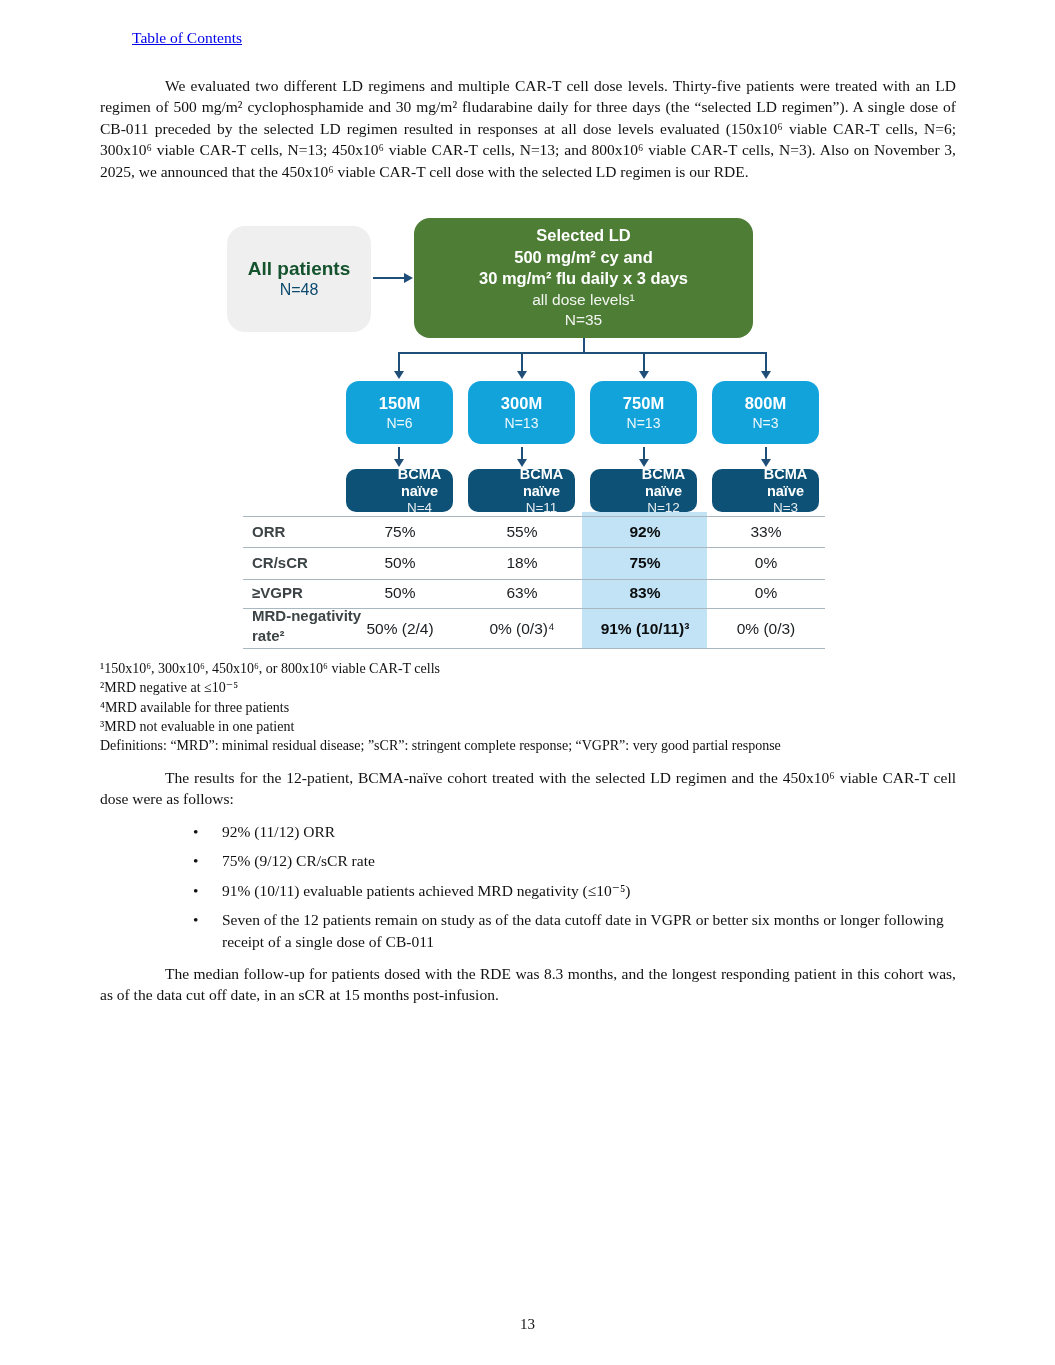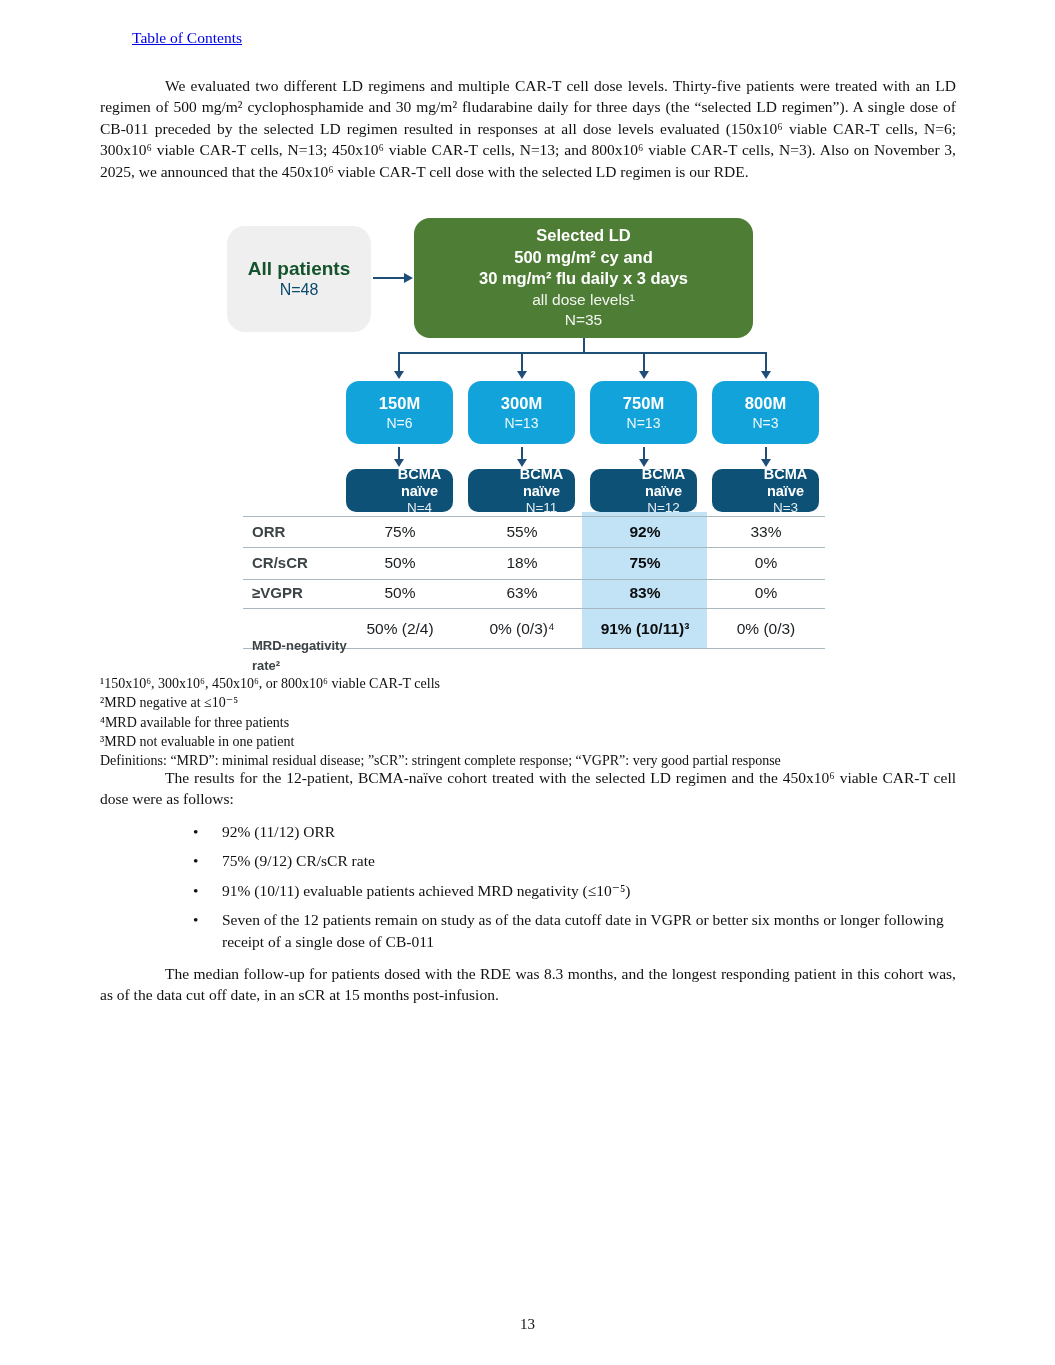--- a/index.html
+++ b/index.html
@@ -42,21 +42,21 @@
   .hline{position:absolute;left:243px;width:582px;height:1px;background:#a9b8c0;}
 
   .lbl{position:absolute;left:252px;width:135px;font-size:15px;font-weight:bold;color:#3d4446;}
   .lh30{height:30px;line-height:30px;}
   .val{position:absolute;width:140px;text-align:center;font-size:15.5px;color:#1b1e20;
        height:30px;line-height:30px;}
   .vc0{left:330px;}.vc1{left:452px;}.vc2{left:575px;font-weight:bold;color:#0a0c0d;}.vc3{left:696px;}
   .r0{top:517px;}.r1{top:548px;}.r2{top:578px;}.r3{top:614px;}
 
   
-  .footnotes{position:absolute;left:100px;top:674px;width:860px;font-size:14px;line-height:19.3px;}
+  .footnotes{position:absolute;left:100px;top:659px;width:860px;font-size:14px;line-height:19.3px;}
   .bullets{position:absolute;left:100px;top:821px;width:856px;margin:0;padding:0;list-style:none;
            font-size:15.5px;line-height:21.4px;}
   .bullets li{position:relative;padding-left:122px;margin-bottom:8px;}
   .bullets li .dot{position:absolute;left:93px;top:0;}
   .pageno{position:absolute;left:0;top:1316px;width:1055px;text-align:center;font-size:15px;}
 </style>
 </head>
 <body>
 
 <div class="page">
@@ -140,21 +140,21 @@
     <div class="band"></div>
     <div class="hline" style="top:516px;"></div>
     <div class="hline" style="top:547px;"></div>
     <div class="hline" style="top:579px;"></div>
     <div class="hline" style="top:608px;"></div>
     <div class="hline" style="top:648px;"></div>
 
     <div class="lbl lh30 r0">ORR</div>
     <div class="lbl lh30 r1">CR/sCR</div>
     <div class="lbl lh30 r2">≥VGPR</div>
-    <div class="lbl" style="top:636px;width:122px;line-height:20px;font-size:13px;">MRD-negativity rate²</div>
+    <div class="lbl" style="top:606px;width:122px;line-height:20px;font-size:15px;">MRD-negativity rate²</div>
 
     <div class="val r0 vc0">75%</div>
     <div class="val r0 vc1">55%</div>
     <div class="val r0 vc2">92%</div>
     <div class="val r0 vc3">33%</div>
 
     <div class="val r1 vc0">50%</div>
     <div class="val r1 vc1">18%</div>
     <div class="val r1 vc2">75%</div>
     <div class="val r1 vc3">0%</div>

